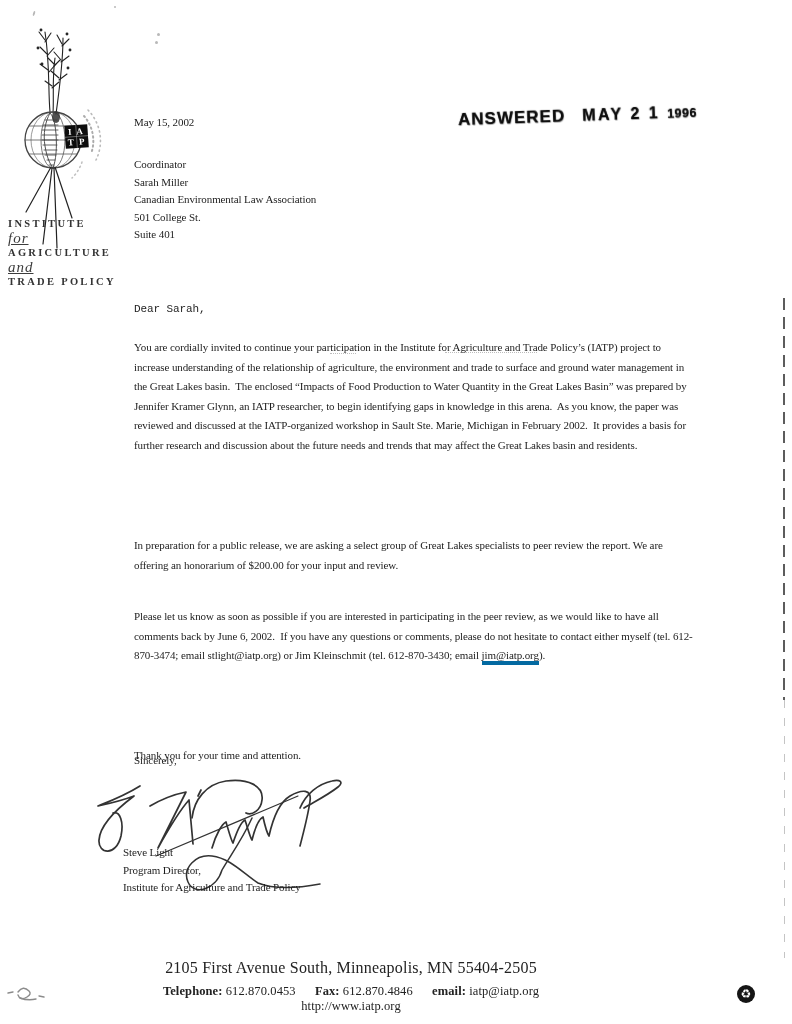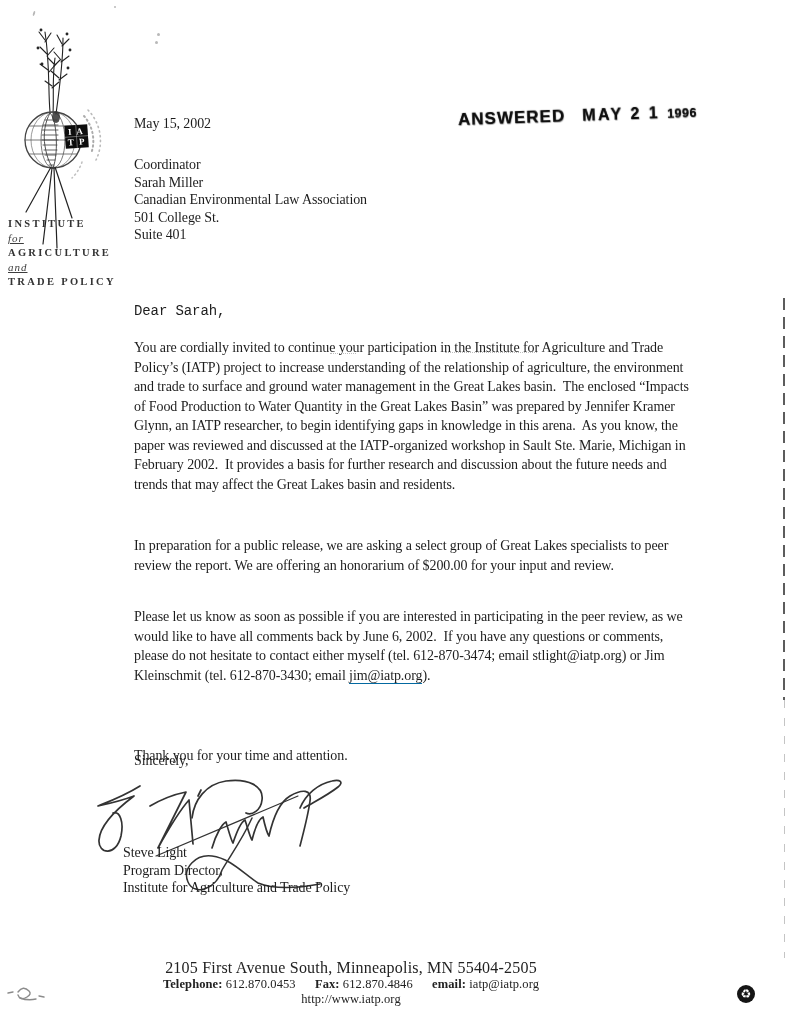--- a/index.html
+++ b/index.html
@@ -2,53 +2,53 @@
 <html><head>
 <meta charset="utf-8">
 <style>
   html,body { margin:0; padding:0; background:#e8e8e8; }
   .page {
     position:relative; width:792px; height:1024px; background:#ffffff;
     font-family:"Liberation Serif", serif; color:#1d1d1d; overflow:hidden;
     margin:0 auto;
   }
   .abs { position:absolute; }
-  .txt15 { font-size:14px; letter-spacing:-0.1px; }
+  .txt15 { font-size:11px; letter-spacing:-0.1px; }
   .date { left:134px; top:116px; }
   .recipient { left:134px; top:156px; line-height:17.6px; }
   .salutation { left:134px; top:303px;font-family:Liberation Mono, monospace; }
   .para { left:134px; width:562px; line-height:19.5px; white-space:pre-wrap; }
   .p1 { top:338px; }
   .p2 { top:536px; }
   .p3 { top:607px; }
   .thanks { top:714px;margin-top:32px; }
   .sincerely { top:751px; }
   .signer { left:123px; top:844px; line-height:17.6px; }
-  .email-u { color:#1d1d1d; text-decoration:none; border-bottom:1px solid #0369a1; }
+  .email-u { color:#1d1d1d; text-decoration:none; border-bottom:4px solid #0369a1; }
 
   
   .stamp {
     left:458px; top:106px; transform:rotate(-2deg);
     font-family:"Liberation Sans", sans-serif; font-weight:bold; color:#0d0d0d;
     filter:blur(0.3px); white-space:nowrap;
     text-shadow:0 0 1px rgba(0,0,0,0.75), 0.5px 0.5px 0 rgba(0,0,0,0.25);
   }
   .stamp .w1 { font-size:17px; letter-spacing:1px; }
   .stamp .w2 { font-size:16px; letter-spacing:2.5px; margin-left:17px; }
   .stamp .w3 { font-size:12.5px; letter-spacing:0.5px; margin-left:7px; filter:blur(0.7px); }
 
   
   .org-mark { left:8px; top:216px; width:108px; text-align:left; color:#333; }
   .org-mark .caps { font-size:10.5px; font-weight:bold; letter-spacing:2.3px; line-height:15px; }
-  .org-mark .ital { font-size:11px; font-style:italic; letter-spacing:1px; line-height:14px; color:#3c3c3c;text-decoration:underline; }
+  .org-mark .ital { font-size:15px; font-style:italic; letter-spacing:1px; line-height:14px; color:#3c3c3c;text-decoration:underline; }
 
   
   .footer { left:135px; top:959px; width:432px; text-align:center; color:#222; }
   .footer .line1 { font-size:16px; letter-spacing:0.2px; }
-  .footer .line2 { font-size:12.5px; letter-spacing:0.1px; }
+  .footer .line2 { font-size:12.5px; margin-top:7px; letter-spacing:0.1px; }
   .footer .grp { margin:0 8px; white-space:nowrap; }
   .footer b { font-weight:bold; }
 
   .recycle {
     left:737px; top:985px; width:18px; height:18px; border-radius:50%;
     background:#151515; color:#ffffff; font-size:12px; line-height:18px;
     text-align:center; filter:blur(0.2px);
   }
 
   

